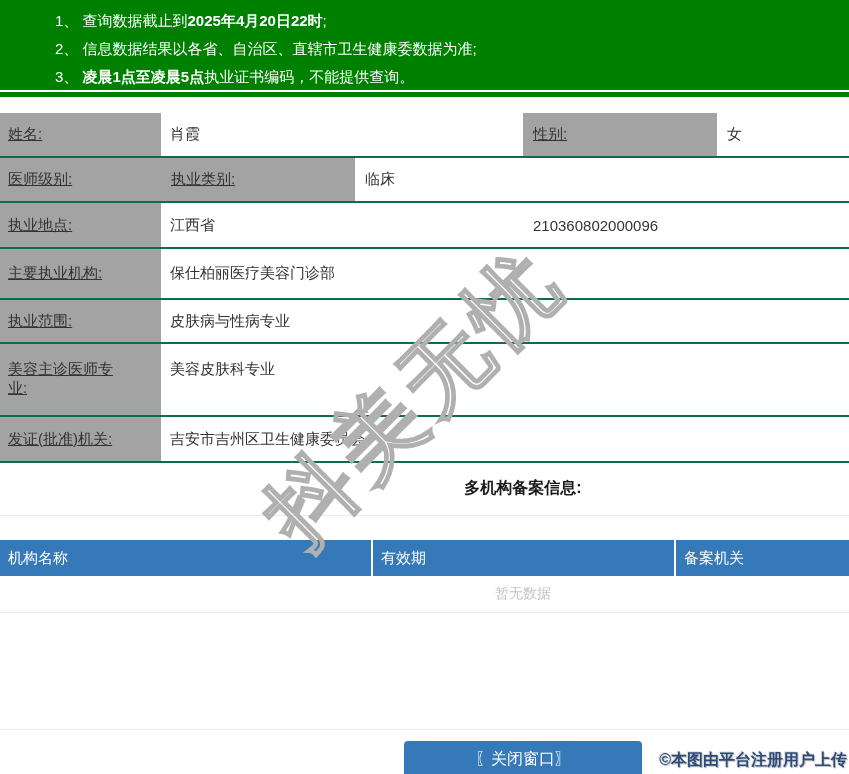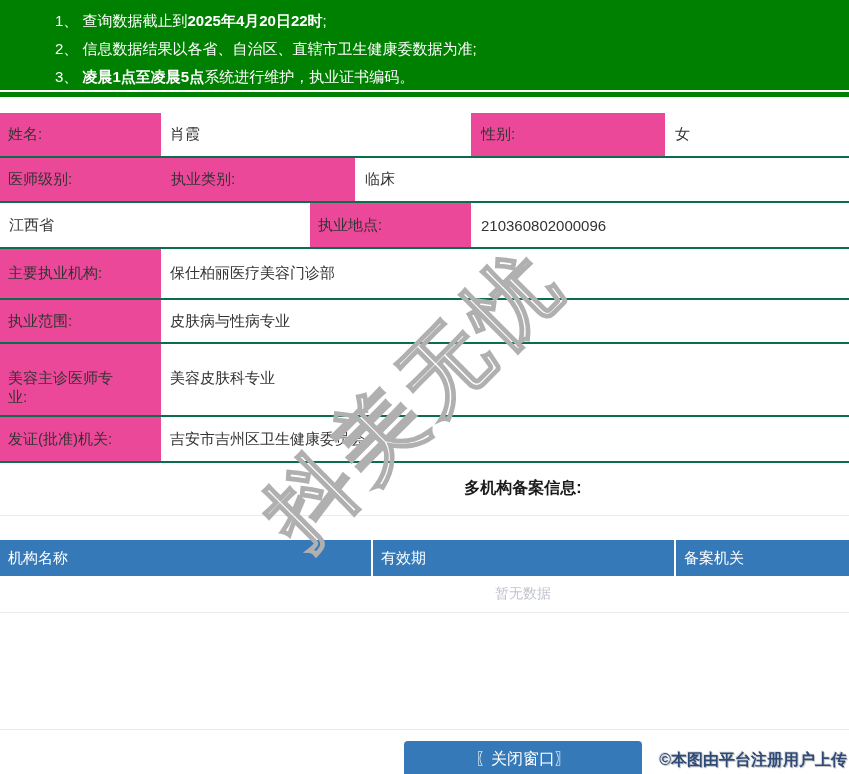--- a/index.html
+++ b/index.html
@@ -16,27 +16,27 @@
   .banner-strip { height:5px; background:#008000; }
   .top-gap { height:16px; background:#fff; }
 
   
   .info-row { display:flex; border-bottom:2px solid #0a6e4e; height:45px; }
   .info-row.h46 { height:46px; }
   .info-row.h51 { height:51px; }
   .info-row.h44 { height:44px; }
   .info-row.h73 { height:73px; }
   .cell { display:flex; align-items:center; font-size:15px; color:#333; }
-  .cell.label { background:#ec4899; padding:0 35px 0 8px; }
+  .cell.label { background:#a3a3a3; padding:0 35px 0 8px;text-decoration:underline; }
   .lab1 { width:161px; }
-  .val1 { width:310px; padding-left:9px;font-family:Liberation Serif, serif; }
+  .val1 { width:362px; padding-left:9px;font-family:Liberation Serif, serif; }
   .lab2 { width:194px; padding-left:10px !important; }
   .val2 { flex:1; padding-left:10px; }
   .valwide { flex:1; padding-left:9px; }
-  .info-row.tall .cell { align-items:flex-start; padding-top:25px; }
+  .info-row.tall .cell { align-items:flex-start; padding-top:16px; }
 
   
   .filing-title { width:1046px; text-align:center; font-size:16px; font-weight:bold;
     color:#1a1a1a; margin:15px 0 16px 0; }
   .hr { width:1046px; border-top:1px solid #ebebeb; height:0; }
   .pre-header-gap { height:24px; }
   .filing-header { display:flex; height:36px; width:1046px; }
   .fh-cell { background:#3579b8; color:#fff; font-size:15px; display:flex;
     align-items:center; padding-left:8px; }
   .fh1 { width:371px; margin-right:2px; }
@@ -59,21 +59,21 @@
     font-weight:bold; color:#2e4a77; text-shadow:1px 1px 0 #c9c9c9, -1px -1px 0 #e2e2e2; }
 </style>
 </head>
 <body>
 
 <div class="page">
 
   <div class="banner">
     <div class="line"><span>1、 查询数据截止到</span><b>2025年4月20日22时</b><span>;</span></div>
     <div class="line"><span>2、 信息数据结果以各省、自治区、直辖市卫生健康委数据为准;</span><b></b><span></span></div>
-    <div class="line"><span>3、 </span><b>凌晨1点至凌晨5点</b><span>系统进行维护，执业证书编码。</span></div>
+    <div class="line"><span>3、 </span><b>凌晨1点至凌晨5点</b><span>执业证书编码，不能提供查询。</span></div>
   </div>
   <div class="banner-gap"></div>
   <div class="banner-strip"></div>
   <div class="top-gap"></div>
 
   <div class="info-table">
 
     <div class="info-row">
       <div class="cell label lab1">姓名:</div>
       <div class="cell val1">肖霞</div>
@@ -81,22 +81,22 @@
       <div class="cell val2">女</div>
     </div>
 
     <div class="info-row">
       <div class="cell label lab1">医师级别:</div>
       <div class="cell label lab2">执业类别:</div>
       <div class="cell val2">临床</div>
     </div>
 
     <div class="info-row h46">
+      <div class="cell label lab1">执业地点:</div>
       <div class="cell val1">江西省</div>
-      <div class="cell label lab1">执业地点:</div>
       <div class="cell val2">210360802000096</div>
     </div>
 
     <div class="info-row h51">
       <div class="cell label lab1">主要执业机构:</div>
       <div class="cell valwide">保仕柏丽医疗美容门诊部</div>
     </div>
 
     <div class="info-row h44">
       <div class="cell label lab1">执业范围:</div>

